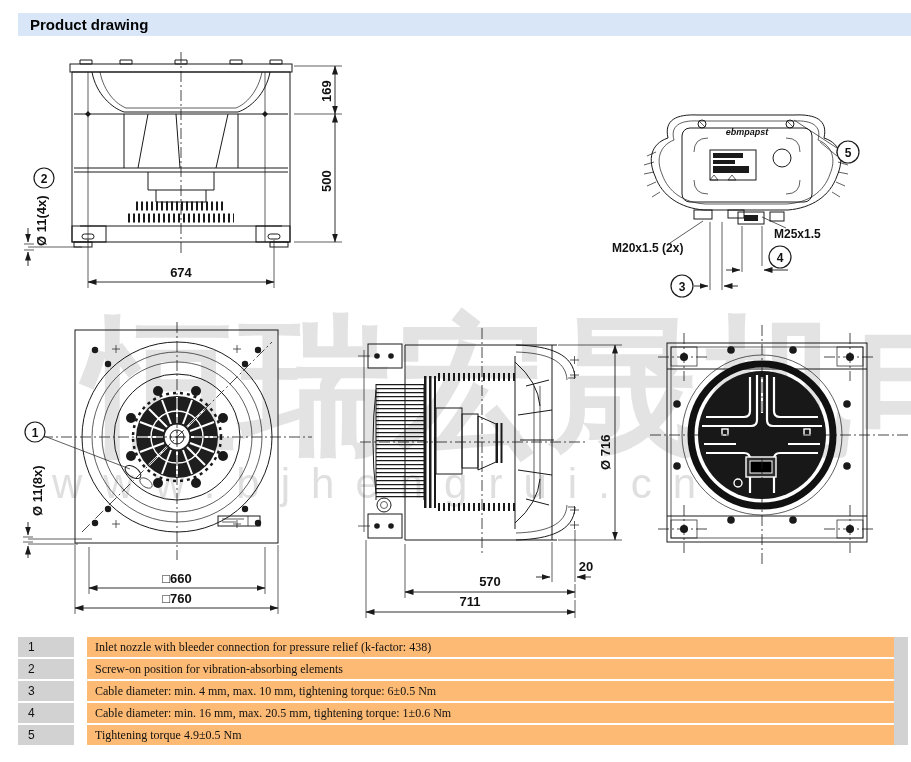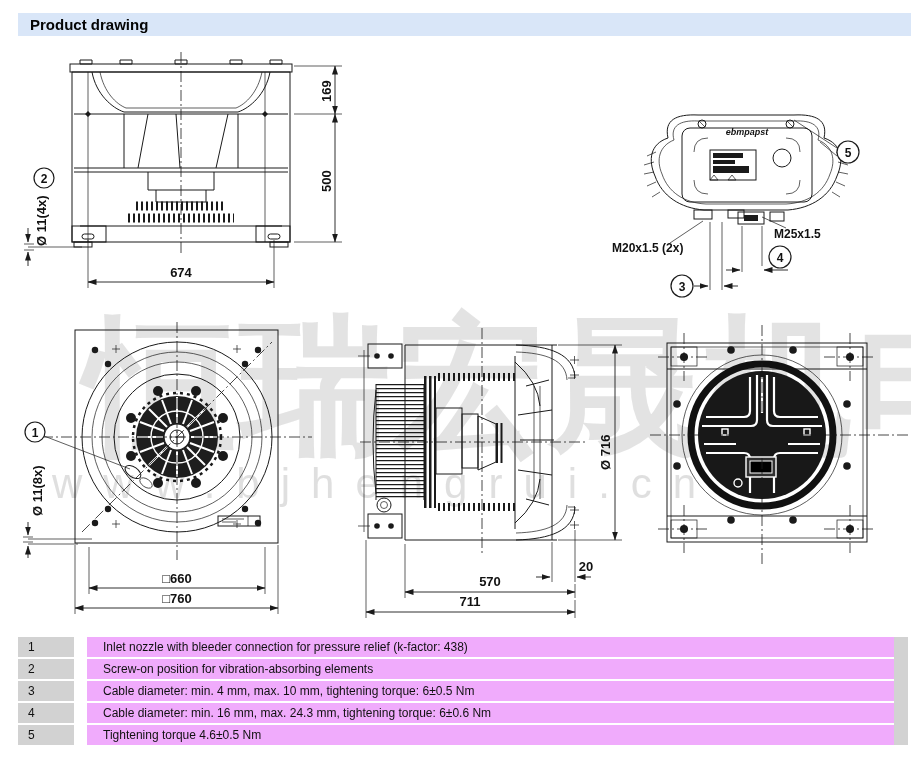--- a/index.html
+++ b/index.html
@@ -31,21 +31,21 @@
   .ltxt{font:bold italic 9px "Liberation Sans",sans-serif;fill:#111;}
   .co-c{fill:#fff;stroke:#1a1a1a;stroke-width:1.2;}
   .co-t{font:bold 12px "Liberation Sans",sans-serif;fill:#111;text-anchor:middle;}
   .wht{fill:none;stroke:#fff;stroke-width:2.2;}
   .whth{fill:none;stroke:#fff;stroke-width:1.4;}
   
   .legend{left:18px;top:637px;width:890px;z-index:3;}
   .lrow{display:flex;height:20px;margin-bottom:2px;font-size:12px;line-height:20px;}
   .lnum{width:56px;background:#d2d2d2;padding-left:10px;box-sizing:border-box;flex:none;}
   .lgap{width:13px;flex:none;}
-  .ltxtc{flex:1;background:#f0abfc;padding-left:16px;box-sizing:border-box;white-space:nowrap;overflow:hidden;}
+  .ltxtc{flex:1;background:#fdba74;padding-left:8px;box-sizing:border-box;white-space:nowrap;overflow:hidden;font-family:Liberation Serif, serif;}
   .lend{position:absolute;right:0;top:0;width:14px;height:108px;background:#d2d2d2;}
 </style>
 </head>
 <body>
 
 <svg width="0" height="0" style="position:absolute" aria-hidden="true">
   <defs>
     <marker id="ah" markerWidth="9" markerHeight="6" refX="8.5" refY="3" orient="auto" markerUnits="userSpaceOnUse">
       <path d="M0,0 L9,3 L0,6 Z" fill="#1a1a1a"></path>
     </marker>
@@ -329,21 +329,21 @@
     <div class="ltxtc">Screw-on position for vibration-absorbing elements</div>
   </div>
   <div class="lrow">
     <div class="lnum">3</div>
     <div class="lgap"></div>
     <div class="ltxtc">Cable diameter: min. 4 mm, max. 10 mm, tightening torque: 6±0.5 Nm</div>
   </div>
   <div class="lrow">
     <div class="lnum">4</div>
     <div class="lgap"></div>
-    <div class="ltxtc">Cable diameter: min. 16 mm, max. 24.3 mm, tightening torque: 6±0.6 Nm</div>
+    <div class="ltxtc">Cable diameter: min. 16 mm, max. 20.5 mm, tightening torque: 1±0.6 Nm</div>
   </div>
   <div class="lrow">
     <div class="lnum">5</div>
     <div class="lgap"></div>
-    <div class="ltxtc">Tightening torque 4.6±0.5 Nm</div>
+    <div class="ltxtc">Tightening torque 4.9±0.5 Nm</div>
   </div>
   <div class="lend"></div>
 </div>
 
 </body></html>

